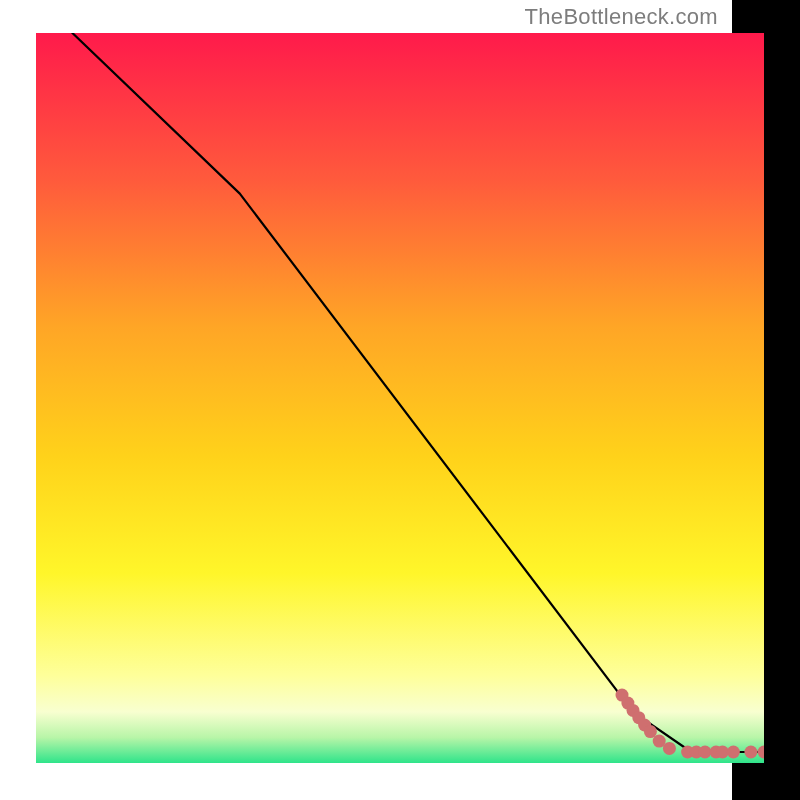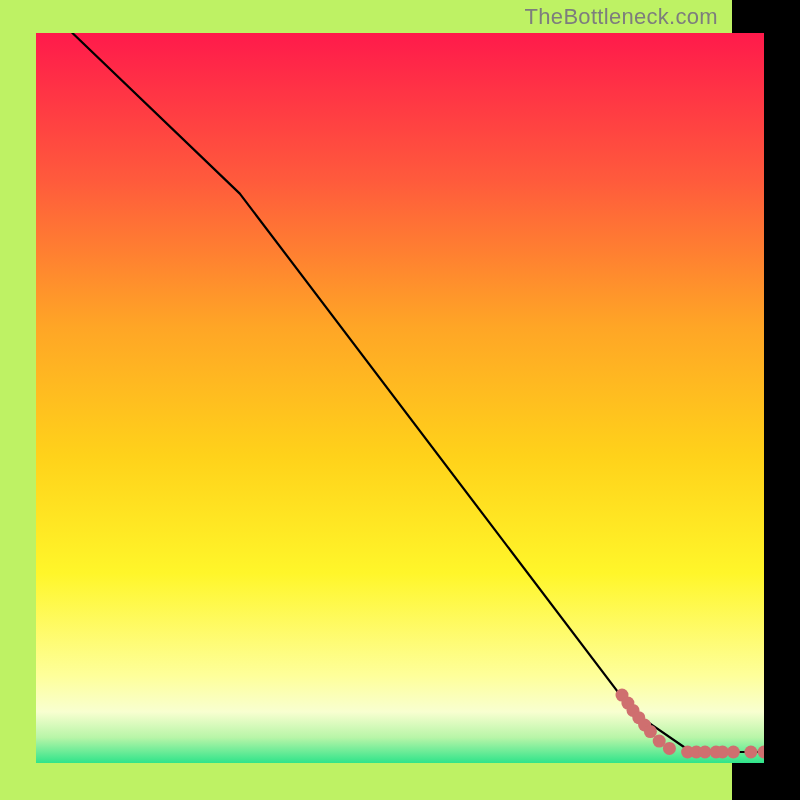--- a/index.html
+++ b/index.html
@@ -8,21 +8,21 @@
     width: 800px;
     height: 800px;
     background: #000;
     overflow: hidden;
     font-family: Arial, Helvetica, sans-serif;
   }
   .frame {
     position: relative;
     width: 732px;
     height: 800px;
-    background: #bef264;
+    background: #ffffff;
   }
   .watermark {
     position: absolute;
     top: 4px;
     right: 14px;
     color: #7d7d7d;
     font-size: 22px;
     font-weight: 500;
     letter-spacing: 0.3px;
     z-index: 10;

